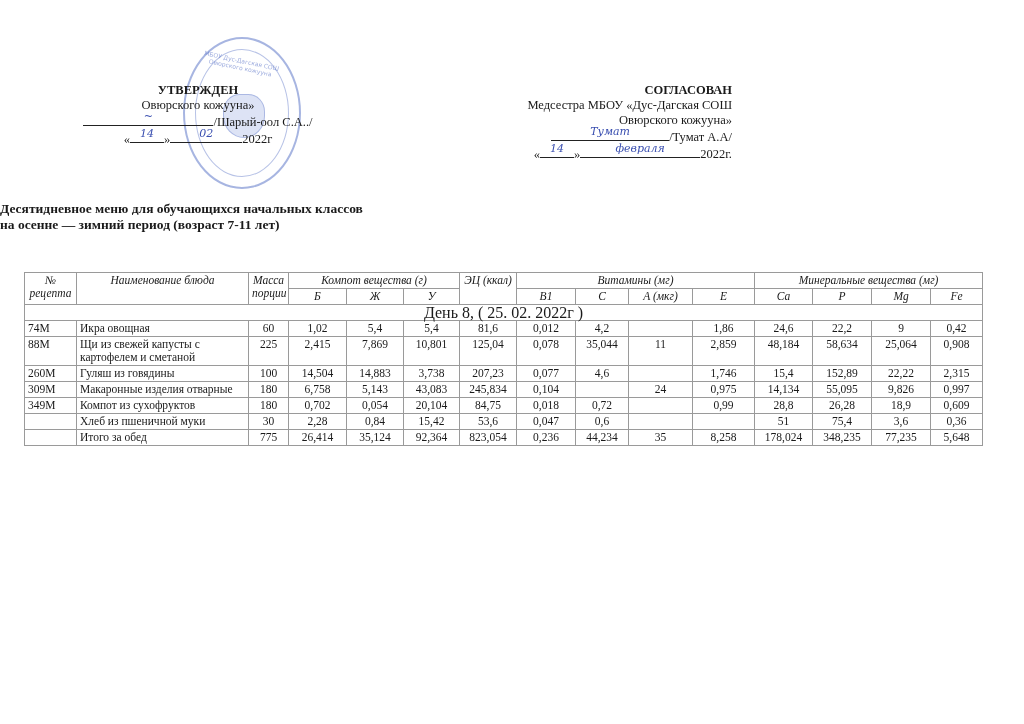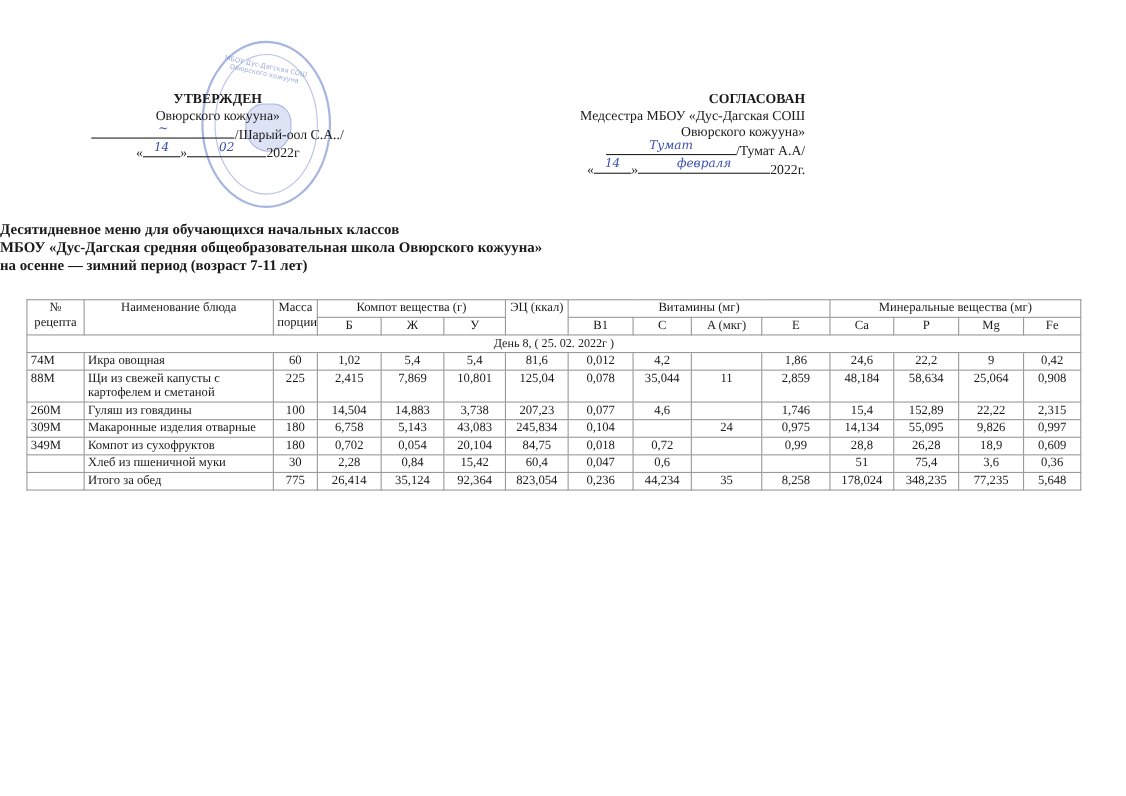--- a/index.html
+++ b/index.html
@@ -33,24 +33,24 @@
 
   .title { position: absolute; left: 0; width: 1024px; top: 201px; font-weight: bold; font-size: 13.5px; line-height: 16px; }
 
   table.menu {
     position: absolute; left: 24px; top: 272px; width: 958px; border-collapse: collapse;
     font-size: 11.5px; table-layout: fixed;
   }
   table.menu td, table.menu th {
     border: 1px solid #9a9a9a; padding: 1px 3px; vertical-align: top; font-weight: normal; line-height: 13px;
   }
-  table.menu th { text-align: center; }
+  table.menu th { text-align: center; font-style: italic; }
   .c { text-align: center; }
   .bold td { font-weight: bold; }
-  .day td { font-weight: bold; text-align: center; font-size: 11px; padding: 3px; }
+  .day td { font-weight: bold; text-align: center; font-size: 16px; padding: 3px; }
 </style>
 </head>
 <body>
 
 <div class="stamp">
   <div class="ring-text">МБОУ Дус-Дагская СОШ Овюрского кожууна</div>
   <div class="emblem"></div>
 </div>
 
 <div class="approval left">
@@ -71,21 +71,20 @@
   <div>
     <span class="blank" style="width:118px;text-decoration:underline;"><span class="hand">Тумат</span></span><span>/Тумат А.А/</span>
   </div>
   <div>
     <span>«</span><span class="blank" style="width:34px;"><span class="hand">14</span></span><span>»</span><span class="blank" style="width:120px;"><span class="hand">февраля</span></span><span>2022г.</span>
   </div>
 </div>
 
 <div class="title">
   <div>Десятидневное меню для обучающихся начальных классов</div>
-  <div>МБОУ «Дус-Дагская средняя общеобразовательная школа Овюрского кожууна»</div>
   <div>на осенне — зимний период (возраст 7-11 лет)</div>
 </div>
 
 <table class="menu">
   <colgroup>
     <col style="width:52px">
       <col style="width:172px">
       <col style="width:40px">
     <col style="width:58px">
       <col style="width:57px">
@@ -213,21 +212,21 @@
         <td class="c">18,9</td>
         <td class="c">0,609</td>
       </tr>
       <tr>
         <td></td>
         <td>Хлеб из пшеничной муки</td>
         <td class="c">30</td>
         <td class="c">2,28</td>
         <td class="c">0,84</td>
         <td class="c">15,42</td>
-        <td class="c">60,4</td>
+        <td class="c">53,6</td>
         <td class="c">0,047</td>
         <td class="c">0,6</td>
         <td class="c"></td>
         <td class="c"></td>
         <td class="c">51</td>
         <td class="c">75,4</td>
         <td class="c">3,6</td>
         <td class="c">0,36</td>
       </tr>
       <tr class="bold">

